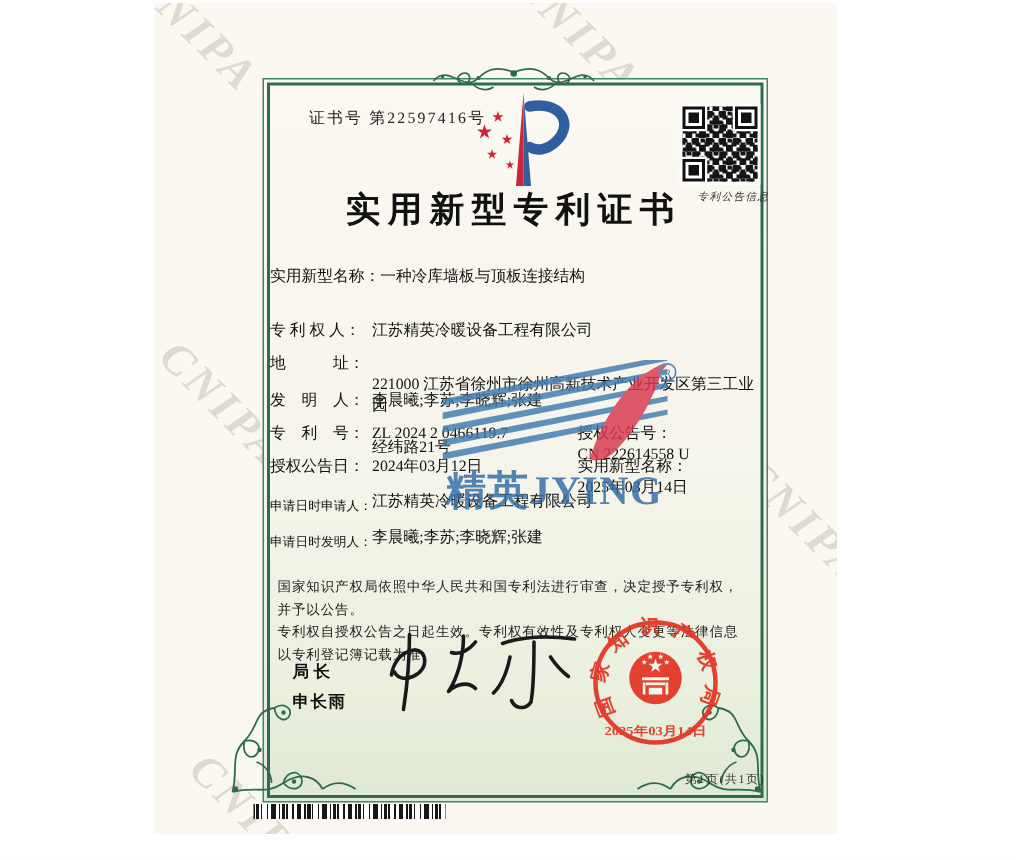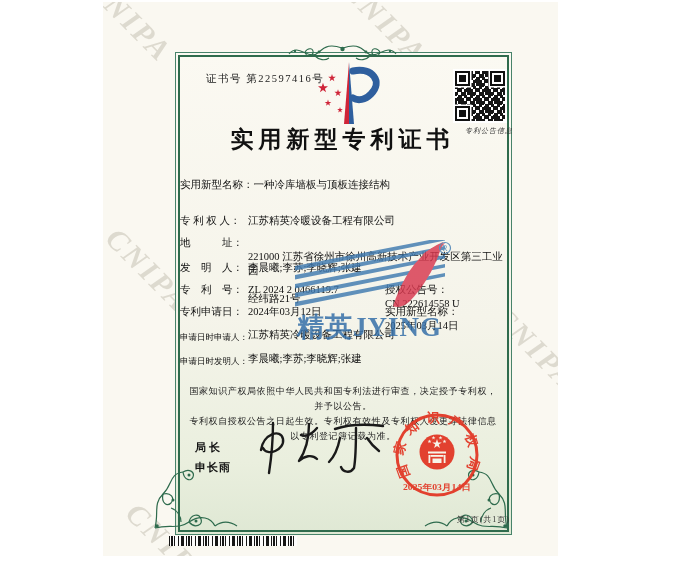--- a/index.html
+++ b/index.html
@@ -49,21 +49,21 @@
   .qr-caption{left:344px;top:124px;width:66px;text-align:right;font:italic 7px "Liberation Serif",serif;letter-spacing:1px;color:#333;}
   .title{left:72px;top:122px;width:335px;text-align:center;font-size:23px;font-weight:700;letter-spacing:5px;color:#111;}
   .row{left:77px;width:325px;display:flex;align-items:flex-start;font-size:10.5px;line-height:14px;color:#111;}
   .row .lab{flex:0 0 68px;white-space:pre;}
   .row .val{white-space:pre-line;}
   .lab-sm{font-size:8.5px !important;padding-top:2px;}
   .r-name{top:176px}.r-patentee{top:212px}.r-addr{top:234px}.r-inventor{top:259px}
   .r-no{top:281px}.r-date{top:303px}.r-app{top:326px}.r-inv2{top:350px}
   .rcol{position:absolute;left:205px;top:0;display:flex;font-size:10.5px;flex-direction:column;}
   .rcol .lab2{white-space:pre;}
-  .legal{left:82px;top:382px;width:316px;text-align:center;font-size:9px;line-height:15px;letter-spacing:.6px;color:#222;}
+  .legal{left:82px;top:382px;width:316px;text-align:left;font-size:9px;line-height:15px;letter-spacing:.6px;color:#222;}
   .sig-title{left:92px;top:438px;font-size:11px;font-weight:600;letter-spacing:3px;color:#111;}
   .sig-name{left:92px;top:458px;font-size:11px;font-weight:600;letter-spacing:1px;color:#111;}
   .signature{left:140px;top:414px;z-index:4;}
   .brand{left:192px;top:238px;z-index:4;opacity:.82;pointer-events:none;}
   .seal{left:284px;top:401px;z-index:5;opacity:.93;}
   .orn-top{left:182px;top:36px;z-index:3;}
   .orn-bl{left:46px;top:462px;z-index:3;}
   .orn-br{left:300px;top:462px;z-index:3;transform:scaleX(-1);}
   .footer-page{left:72px;top:512px;width:335px;text-align:right;font-size:8px;color:#333;letter-spacing:1px;}
   .barcode{
@@ -157,21 +157,21 @@
   <div class="abs row r-no">
     <span class="lab">专　利　号：</span>
     <span class="val">ZL 2024 2 0466119.7</span>
     <span class="rcol">
       <span class="lab2">授权公告号：</span>
       <span class="val">CN 222614558 U</span>
     </span>
   </div>
 
   <div class="abs row r-date">
-    <span class="lab">专利申请日：</span>
+    <span class="lab">授权公告日：</span>
     <span class="val">2024年03月12日</span>
     <span class="rcol">
       <span class="lab2">实用新型名称：</span>
       <span class="val">2025年03月14日</span>
     </span>
   </div>
 
   <div class="abs row r-app">
     <span class="lab lab-sm">申请日时申请人：</span>
     <span class="val">江苏精英冷暖设备工程有限公司</span>

